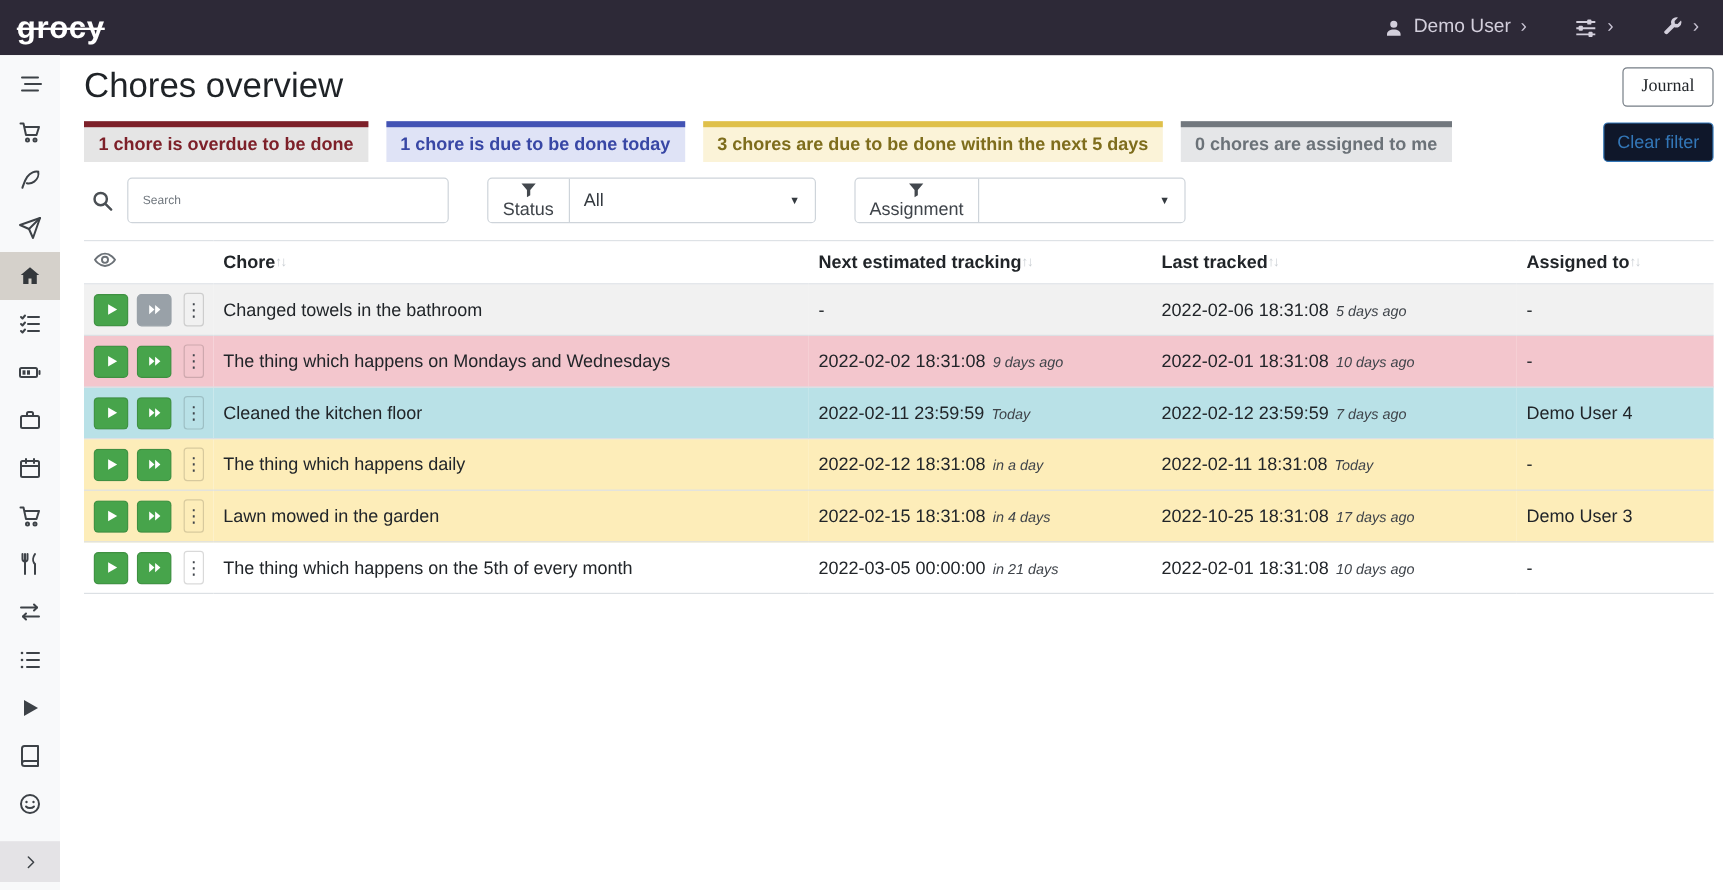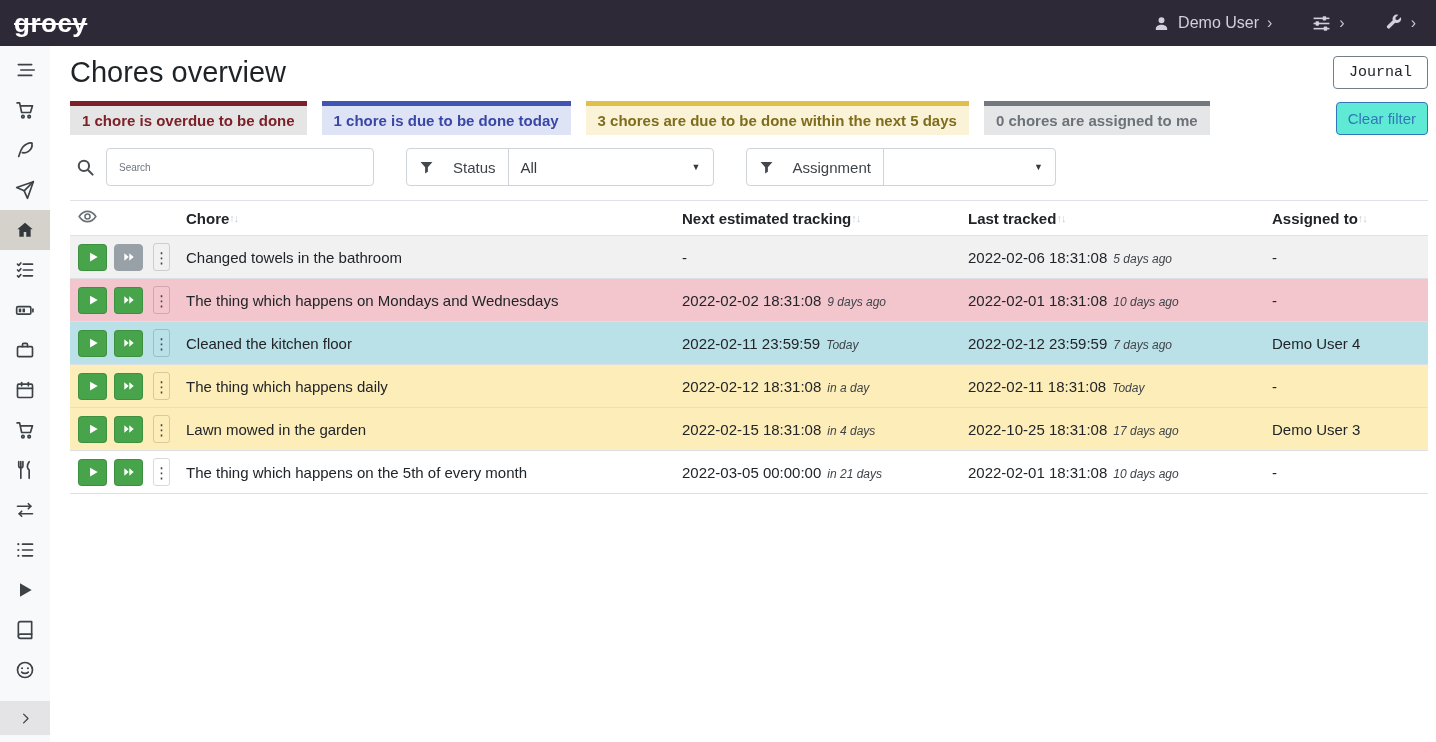--- a/index.html
+++ b/index.html
@@ -22,43 +22,43 @@
   .side-expand{margin-top:auto;margin-bottom:7px;height:34px;background:#e4e3e6;
     display:flex;align-items:center;justify-content:center;cursor:pointer;}
   .sicon{width:20px;height:20px;stroke:#3d4247;stroke-width:2;fill:none;
     stroke-linecap:round;stroke-linejoin:round;}
   .content{flex:1;padding:10px 8px 0 20px;overflow:hidden;}
 
   
   .page-header{display:flex;align-items:center;margin-bottom:12px;gap:13px;}
   h1{font-size:29px;font-weight:500;color:#1f2327;}
   .btn-journal{margin-left:auto;background:#fff;border:1px solid #757d85;border-radius:4px;
-    padding:7px 15px;font-size:15px;color:#212529;cursor:pointer;font-family:Liberation Mono, monospace;}
+    padding:7px 15px;font-size:15px;color:#212529;cursor:pointer;font-family:Liberation Serif, serif;}
 
   
   .banner-row{display:flex;align-items:stretch;gap:15px;margin-bottom:13px;}
   .banner{border-top:5px solid;padding:6px 12px;font-size:15px;font-weight:700;
     display:flex;align-items:center;cursor:pointer;}
   .banner.overdue{border-color:#7d2029;background:#e5e5e5;color:#7d2029;}
   .banner.today{border-color:#4353b4;background:#dfe3f6;color:#3847a5;}
   .banner.soon{border-color:#dfc04a;background:#fbf3d8;color:#7e6d1c;}
   .banner.assigned{border-color:#72787e;background:#e5e6e8;color:#6b7278;}
-  .btn-clear{margin-left:auto;align-self:center;background:#5eead4;border:1px solid #3377b8;
+  .btn-clear{margin-left:auto;align-self:center;background:#0f172a;border:1px solid #3377b8;
     color:#3377b8;border-radius:4px;padding:7px 11px;font-size:15px;cursor:pointer;font-family:inherit;}
 
   
   .filter-row{display:flex;align-items:center;gap:32px;margin-bottom:14px;}
   .search-group{display:flex;align-items:center;}
   .search-group svg{margin:0 11px 0 6px;}
   .search-input{width:268px;height:38px;border:1px solid #ced4da;border-radius:4px;
     padding:0 12px;font-size:10px;font-family:inherit;color:#495057;outline:none;background:#fff;}
   .search-input::placeholder{color:#6f767d;}
   .filter-group{display:flex;align-items:center;height:38px;border:1px solid #ced4da;
     border-radius:4px;background:#fff;}
-  .fg-label{display:flex;align-items:center;gap:19px;padding:0 12px;font-size:15px;color:#3f444a;}
+  .fg-label{display:flex;align-items:center;gap:0;padding:0 12px;font-size:15px;color:#3f444a;flex-direction:column;}
   .select{display:flex;align-items:center;justify-content:space-between;height:100%;
     border-left:1px solid #ced4da;padding:0 12px;font-size:15px;color:#343a40;cursor:pointer;}
   .select .caret{font-size:9px;color:#343a40;margin-left:12px;}
   .select.status{width:205px;}
   .select.assign{width:172px;}
 
   
   table{width:100%;border-collapse:collapse;table-layout:fixed;}
   th,td{text-align:left;vertical-align:middle;}
   thead th{font-size:15px;font-weight:700;padding:6px 8px;

